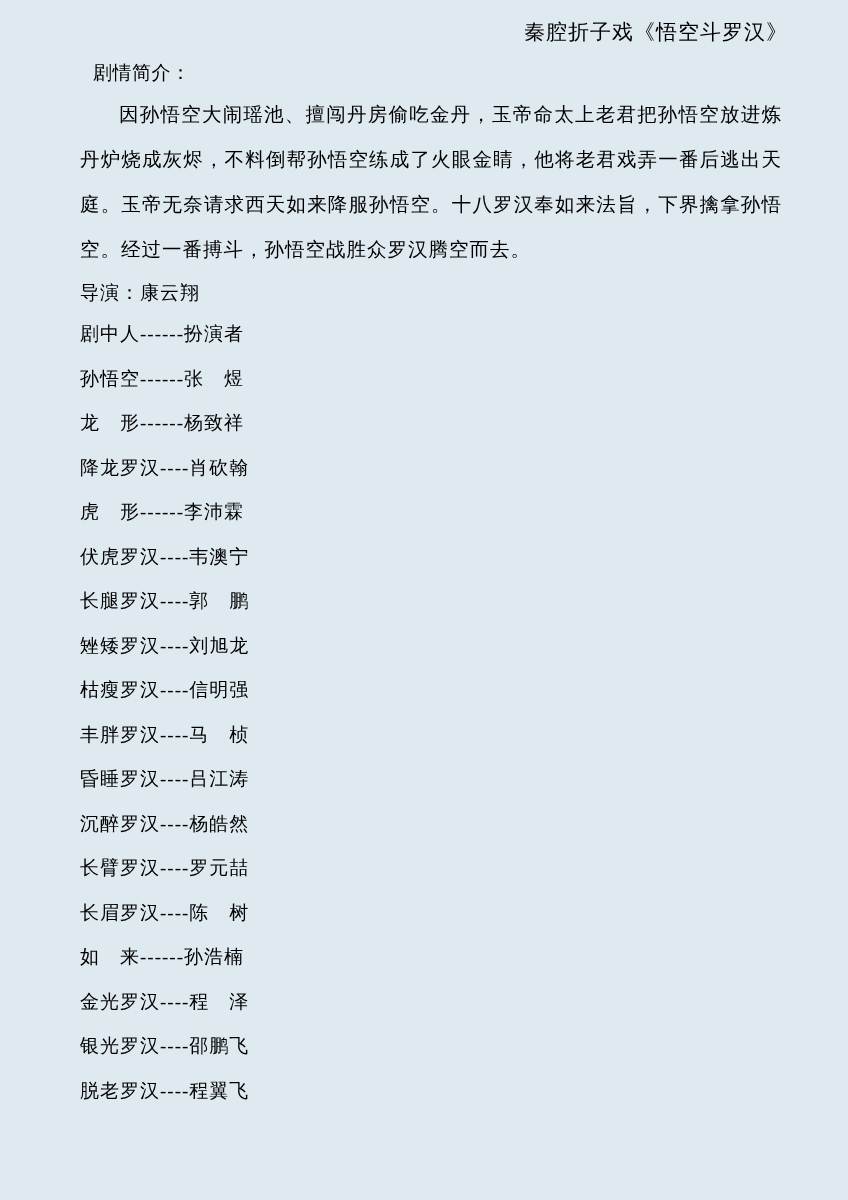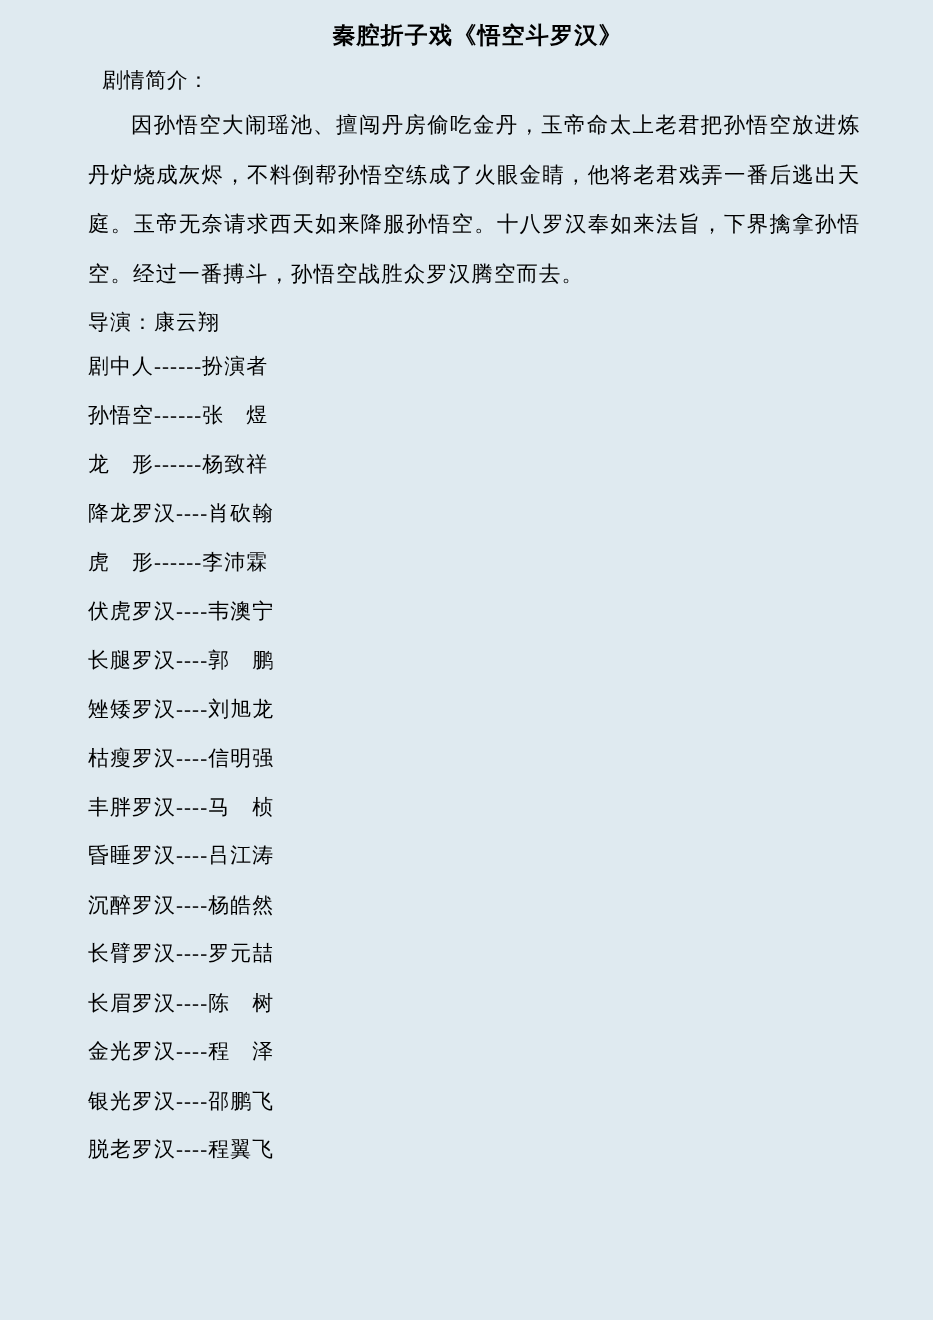--- a/index.html
+++ b/index.html
@@ -15,23 +15,23 @@
     overflow: hidden;
   }
   .page {
     width: 848px;
     height: 1200px;
     box-sizing: border-box;
     padding: 10px 60px 0 80px;
     position: relative;
   }
   .doc-title {
-    text-align: center;
+    text-align: right;
     font-size: 21px;
-    font-weight: bold;
+    font-weight: normal;
     letter-spacing: 1px;
     margin: 8px 0 14px 0;
     font-family: "Liberation Serif", "DejaVu Serif", serif;
   }
   .section-label {
     font-size: 19px;
     margin: 0 0 6px 13px;
     letter-spacing: 0.5px;
   }
   .synopsis {
@@ -82,18 +82,19 @@
     <li class="cast-row">虎　形------李沛霖</li>
     <li class="cast-row">伏虎罗汉----韦澳宁</li>
     <li class="cast-row">长腿罗汉----郭　鹏</li>
     <li class="cast-row">矬矮罗汉----刘旭龙</li>
     <li class="cast-row">枯瘦罗汉----信明强</li>
     <li class="cast-row">丰胖罗汉----马　桢</li>
     <li class="cast-row">昏睡罗汉----吕江涛</li>
     <li class="cast-row">沉醉罗汉----杨皓然</li>
     <li class="cast-row">长臂罗汉----罗元喆</li>
     <li class="cast-row">长眉罗汉----陈　树</li>
+    <li class="cast-row">如　来------孙浩楠</li>
     <li class="cast-row">金光罗汉----程　泽</li>
     <li class="cast-row">银光罗汉----邵鹏飞</li>
     <li class="cast-row">脱老罗汉----程翼飞</li>
   </ul>
 
 </div>
 
 </body></html>

